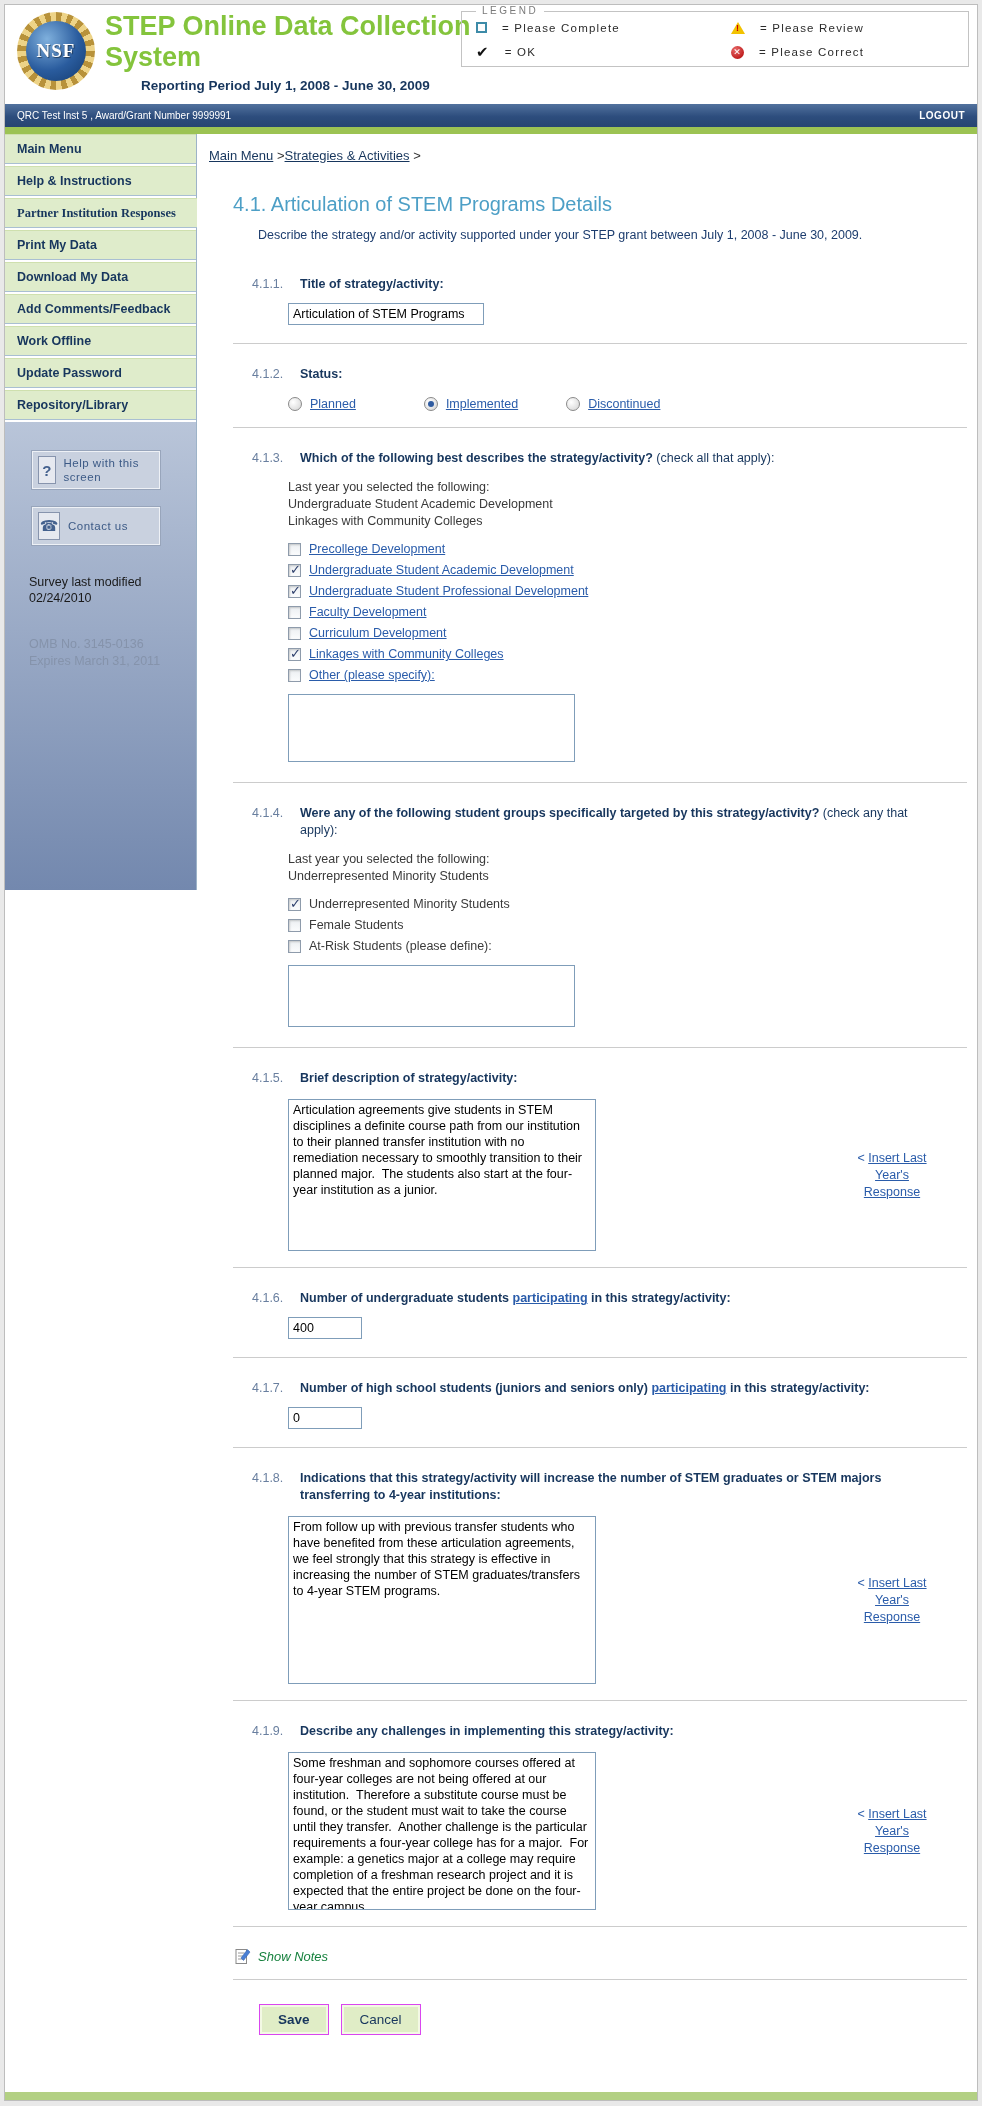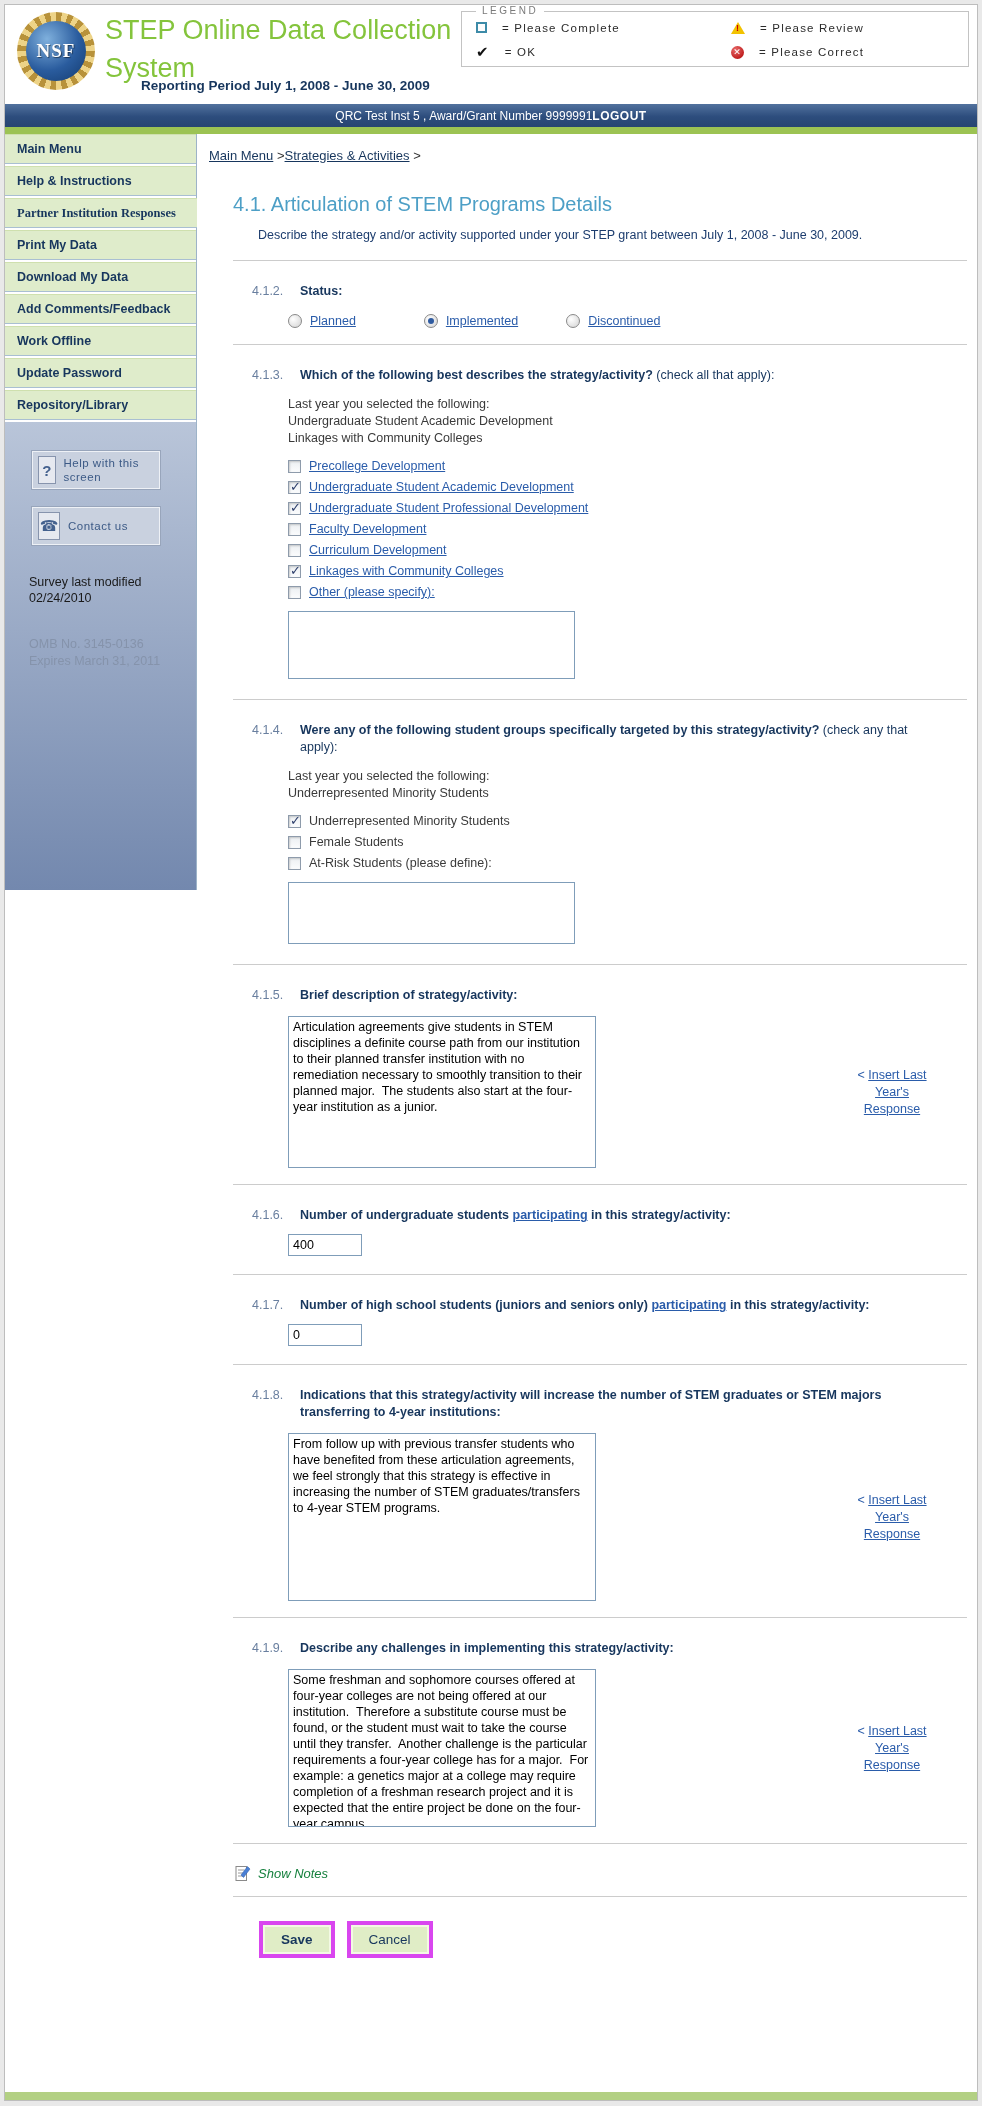--- a/index.html
+++ b/index.html
@@ -10,35 +10,35 @@
   
   .header { position:relative; height:99px; background:#fff; }
   .nsf-logo { position:absolute; left:12px; top:7px; width:78px; height:78px; }
   .nsf-ring { position:absolute; inset:0; border-radius:50%;
     background:repeating-conic-gradient(#b8923a 0deg 9deg, #edd387 9deg 18deg); }
   .nsf-globe { position:absolute; inset:9px; border-radius:50%;
     background:radial-gradient(circle at 35% 30%, #7fb0dd, #2a5c9e 55%, #133a6e);
     display:flex; align-items:center; justify-content:center;
     color:#fff; font-family:"Liberation Serif","DejaVu Serif",serif; font-size:19px; font-weight:bold; letter-spacing:1px;
     text-shadow:1px 1px 1px rgba(0,0,0,.5); }
-  .app-title { position:absolute; left:100px; top:6px; width:390px; color:#84c43c; font-size:27px; font-weight:normal; line-height:38px; }
+  .app-title { position:absolute; left:100px; top:6px; width:390px; color:#84c43c; font-size:27px; font-weight:bold; line-height:31px; }
   .reporting { position:absolute; left:136px; top:73px; color:#17365d; font-size:13.5px; font-weight:bold; }
   .legend-box { position:absolute; right:8px; top:6px; width:508px; height:56px; border:1px solid #c3c3c3; padding:4px 10px 2px 14px; }
   .legend-title { position:absolute; top:-7px; left:14px; background:#fff; padding:0 6px; font-size:10px; letter-spacing:2.5px; color:#7a7a7a; }
   .legend-grid { display:grid; grid-template-columns:255px 1fr; grid-auto-rows:24px; align-items:center; }
   .legend-item { display:flex; gap:15px; font-size:11.5px; letter-spacing:1.2px; color:#2b2b2b; }
   .lg-square { width:11px; height:11px; border:2px solid #3d8ba8; background:#fdfdfd; }
   .lg-tri { width:0; height:0; border-left:7px solid transparent; border-right:7px solid transparent; border-bottom:12px solid #f2c200; position:relative; }
   .lg-tri::after { content:"!"; position:absolute; left:-2px; top:1px; font-size:9px; font-weight:bold; color:#c00; }
   .lg-check { color:#111; font-size:15px; font-weight:bold; line-height:11px; }
   .lg-err { width:13px; height:13px; border-radius:50%; background:radial-gradient(circle at 35% 30%, #e86a6a, #b00000); color:#fff; font-size:9px; font-weight:bold; display:flex; align-items:center; justify-content:center; }
 
   
   .navbar { height:23px; background:linear-gradient(#52729e, #2d4d7d 55%, #274571); color:#fff;
-    display:flex; align-items:center; justify-content:center; padding:0 12px; font-size:12px; }
+    display:flex; align-items:center; justify-content:space-between; padding:0 12px; font-size:10px; }
   .logout { font-weight:bold; letter-spacing:.5px; color:#fff; cursor:pointer; text-decoration:none; }
   .green-strip { height:7px; background:#9cc353; }
   .bottom-strip { position:absolute; left:0; bottom:0; width:100%; height:8px; background:#b3d083; }
 
   
   .content-row { display:flex; align-items:flex-start; }
   .sidebar { width:192px; flex:0 0 192px; border-right:1px solid #9db3c8; background:#fff; }
   .menu-item { background:#dfeccb; border-top:1px solid #cfe0ae; border-bottom:1px solid #a9bfd2;
     padding:7px 8px 6px 12px; margin-bottom:2px; color:#17365d; font-size:12.5px; font-weight:bold; line-height:15px; cursor:pointer; }
   .side-panel { height:468px; background:linear-gradient(#b9c5d9, #7388ae); padding-top:28px; }
@@ -86,21 +86,21 @@
   .radio-opt { display:flex; align-items:center; gap:8px; cursor:pointer; }
 
   .ta-row { display:flex; align-items:center; margin-top:12px; }
   .ins-link { width:92px; margin-left:250px; text-align:center; font-size:12.5px; line-height:17px; color:#2a5caa; cursor:pointer; }
   .ins-link .pfx { text-decoration:none; }
   .ins-link .txt { text-decoration:underline; }
 
   .show-notes { display:flex; align-items:center; gap:7px; margin:20px 0 0 26px; cursor:pointer; }
   .show-notes .lbl { color:#15803d; font-size:13px; font-style:italic; }
   .btn-row { display:flex; gap:12px; margin:24px 0 0 50px; }
-  .btn { background:#e0edc6; border:4px solid #d946ef; box-shadow:inset 0 0 0 2px #f3f9e4;
+  .btn { background:#e0edc6; border:1px solid #d946ef; box-shadow:inset 0 0 0 2px #f3f9e4;
     color:#17365d; font-family:inherit; font-size:13.5px; padding:7px 18px; cursor:pointer; }
   .btn.primary { font-weight:bold; }
 </style>
 </head>
 <body>
 
 <div class="page">
 
   <div class="header">
     <div class="nsf-logo">
@@ -176,20 +176,27 @@
     <div class="main">
       <div class="breadcrumb">
         <a class="bc-link">Main Menu</a>
         <span>&gt;</span><a class="bc-link">Strategies &amp; Activities</a>
         <span>&gt;</span>
       </div>
 
       <div class="page-title">4.1. Articulation of STEM Programs Details</div>
       <div class="page-desc">Describe the strategy and/or activity supported under your STEP grant between July 1, 2008 - June 30, 2009.</div>
 
+      <div class="section" style="margin-top:32px;">
+        <span class="qnum">4.1.1.</span>
+        <div class="qbody">
+          <div class="qlabel">Title of strategy/activity:</div>
+          <input class="text-input w-title" type="text" value="Articulation of STEM Programs" style="">
+        </div>
+      </div>
       <div class="sep"></div>
 
       <div class="section">
         <span class="qnum">4.1.2.</span>
         <div class="qbody">
           <div class="qlabel">Status:</div>
           <div class="radio-row">
             <div class="radio-opt" style="margin-right:68px;">
               <span class="radio"></span>
               <a class="blue-link">Planned</a>

